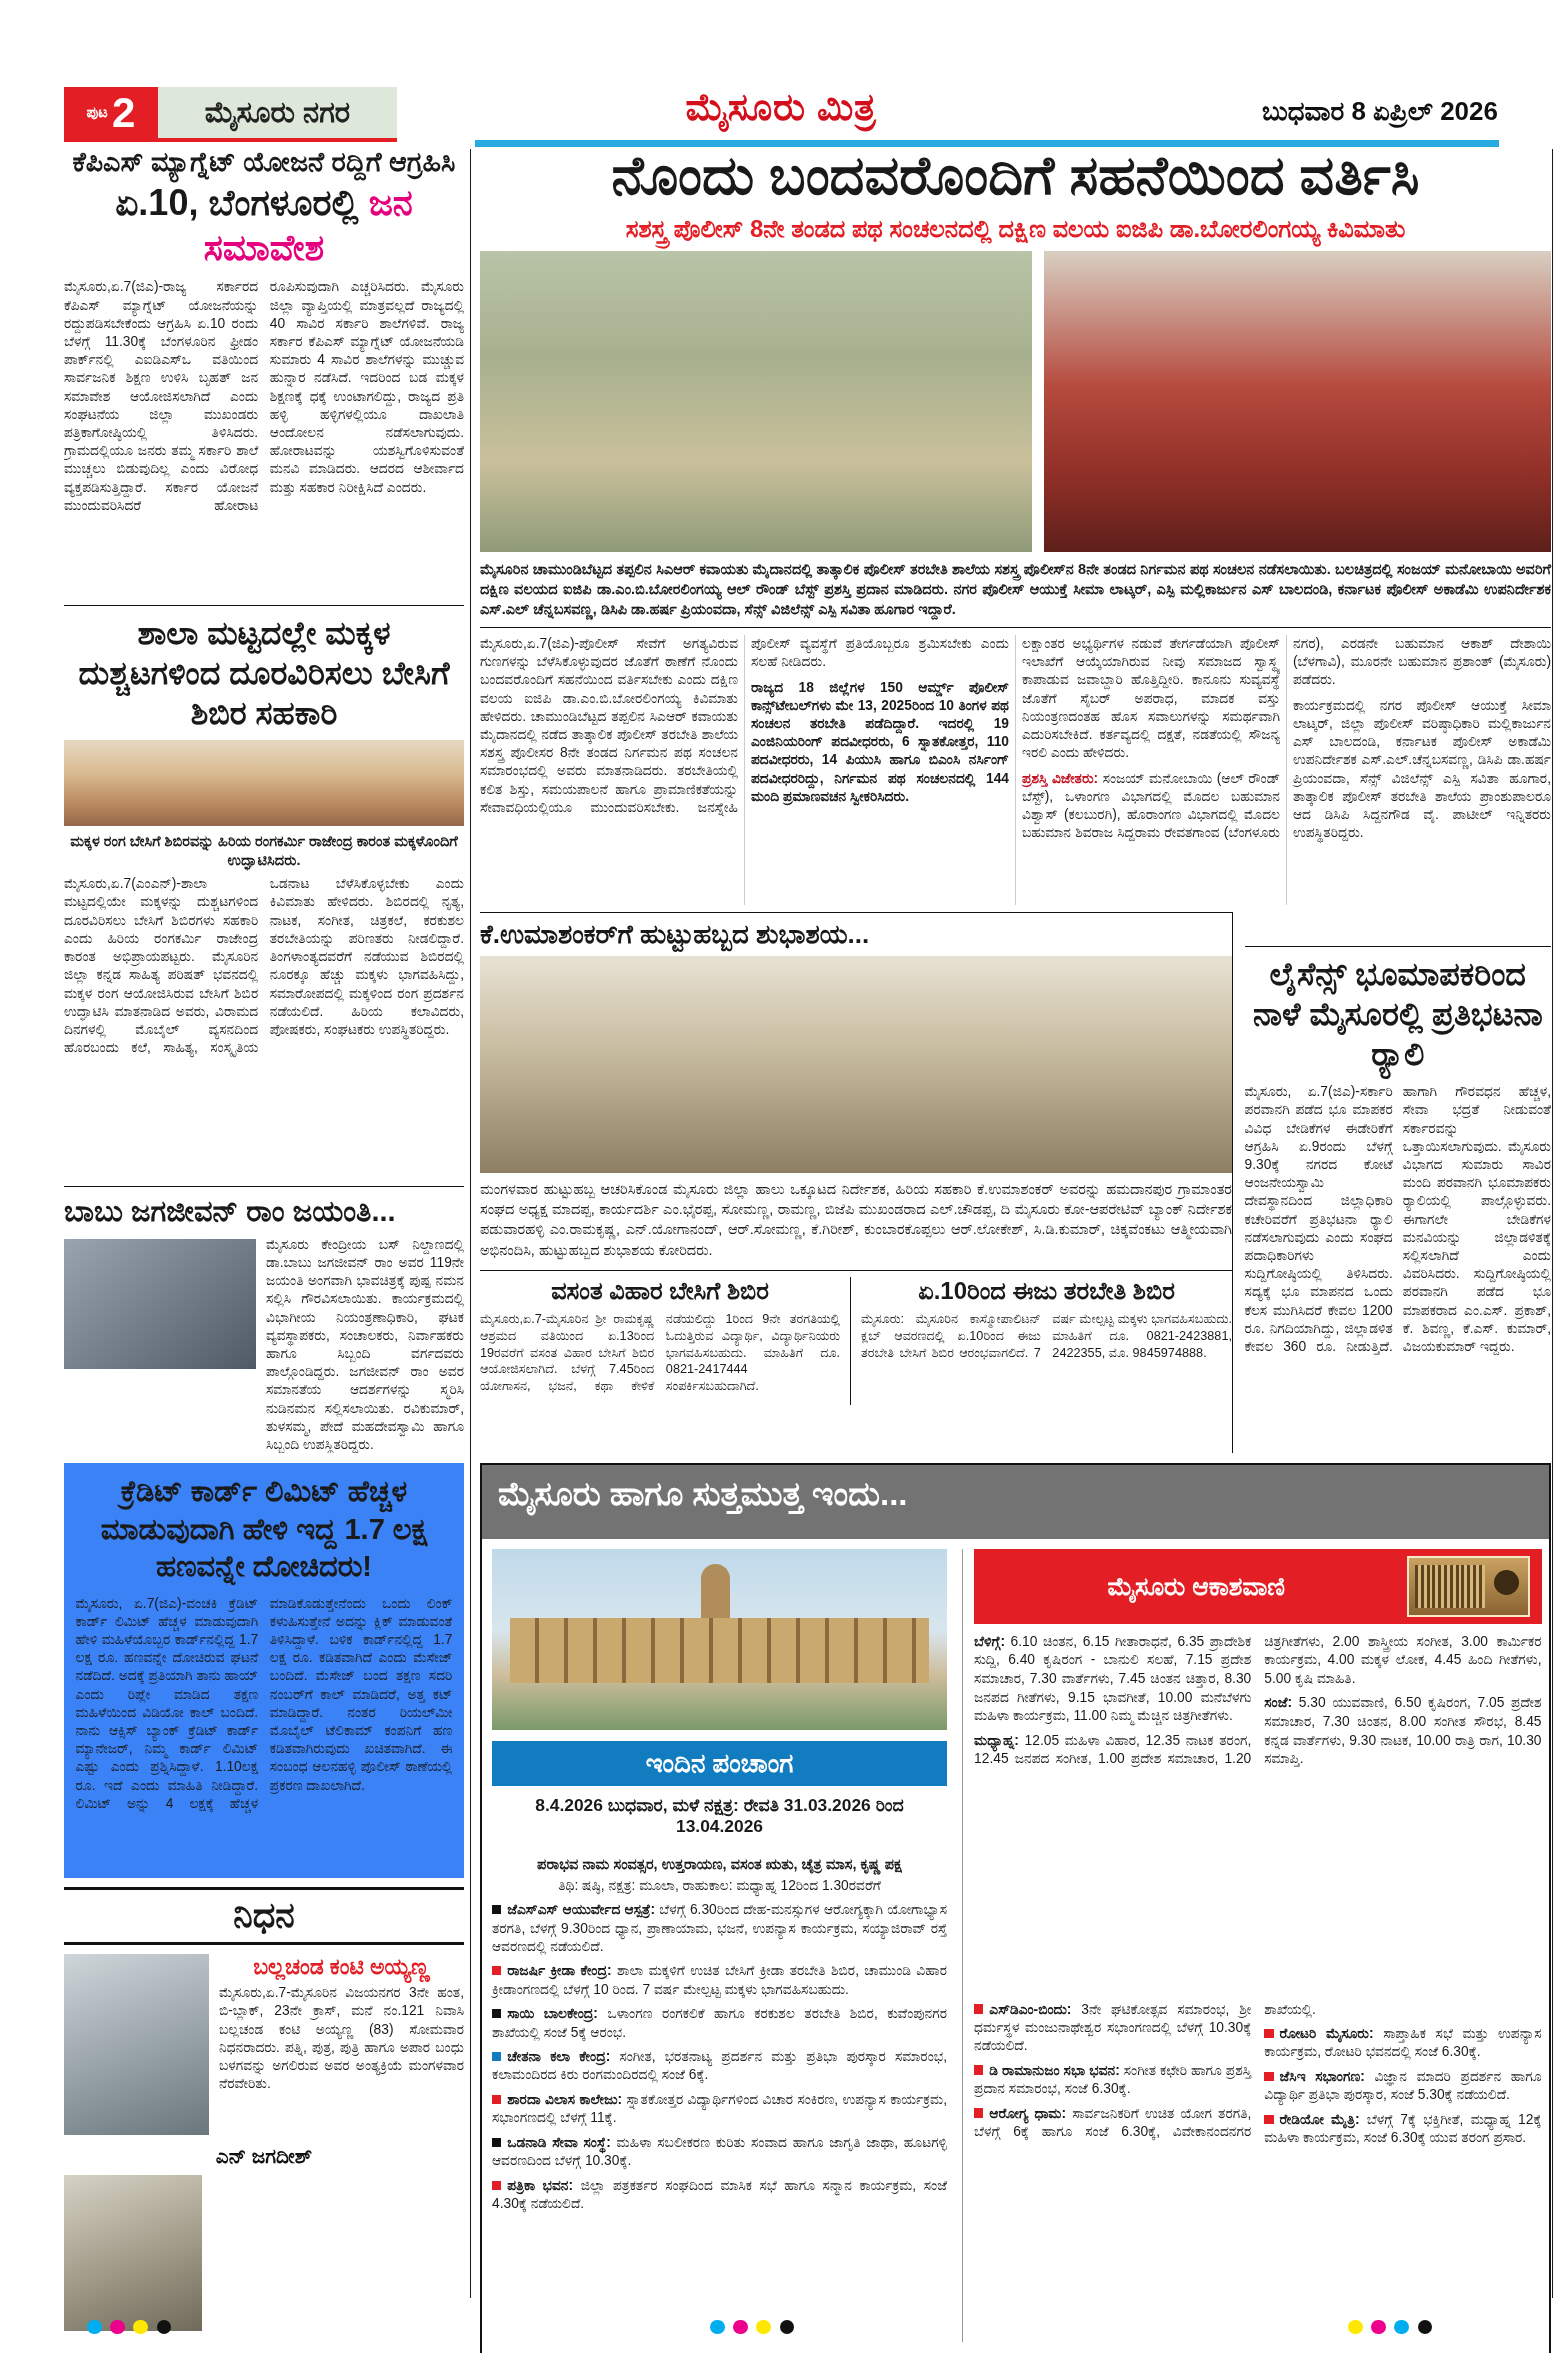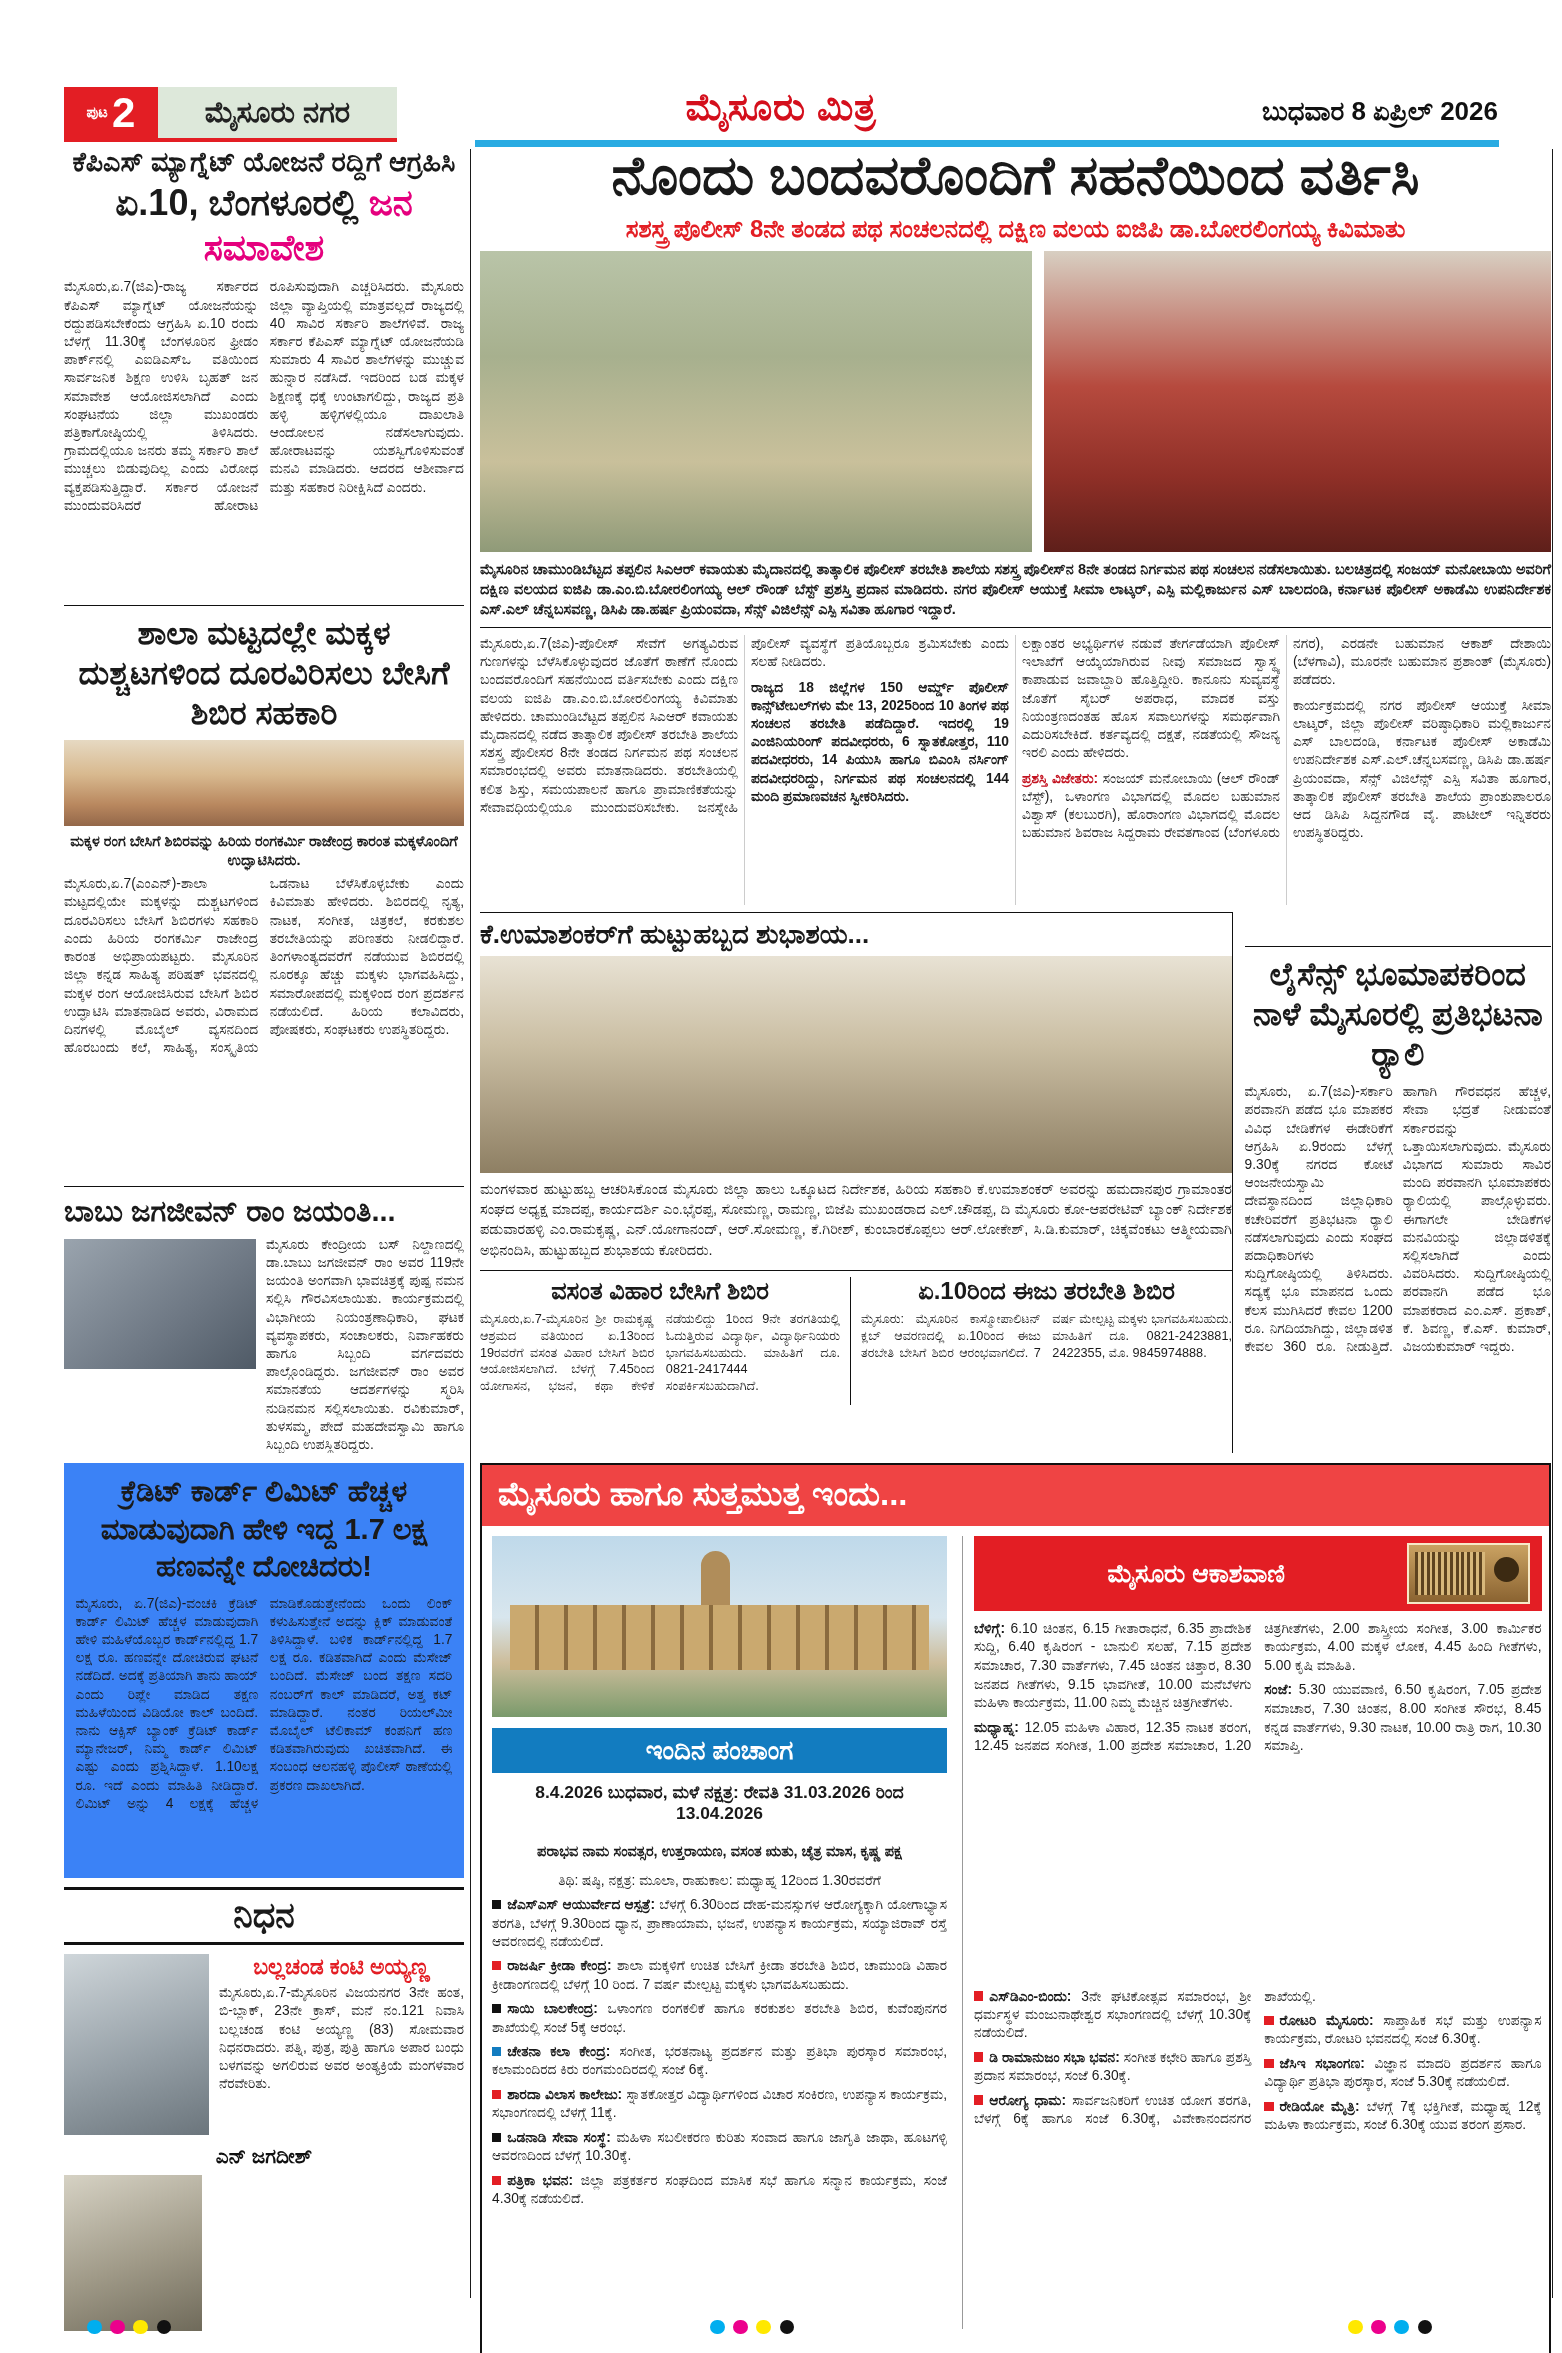--- a/index.html
+++ b/index.html
@@ -62,30 +62,30 @@
   .uma-photo { width:100%; height:217px; margin-top:5.8px; background:linear-gradient(180deg,#e8e2d4 0%,#cbbfa4 40%,#8e7f63 100%); }
   .uma-cap { font-size:14.5px; line-height:1.4; text-align:justify; margin-top:5.8px; height:86px; overflow:hidden; }
   .boxes { display:flex; gap:10px; border-top:1.4px solid #111; margin-top:5.8px; padding-top:5.8px; }
   .minibox { width:50%; }
   .minibox h3 { text-align:center; font-size:24px; font-weight:bold; margin-bottom:5.8px; }
   .minibox .twocol { font-size:12.7px; height:94px; overflow:hidden; }
   .rally-head { text-align:center; font-weight:bold; font-size:32px; line-height:1.25; border-top:1.4px solid #111; padding-top:7.2px;margin-top:34px; }
   .rally-body { column-count:2; column-gap:10px; text-align:justify; font-size:13.8px; line-height:1.32; height:370px; overflow:hidden; margin-top:8.7px; }
   
   .bottom-box { border:2.9px solid #111; margin-top:10px; height:893px; overflow:hidden; background:#fff; }
-  .bb-banner { background:#ef4444; color:#fff; font-weight:bold; font-size:33px; padding:10px 16px; height:61px; }
+  .bb-banner { background:#737373; color:#fff; font-weight:bold; font-size:33px; padding:10px 16px; height:74px; }
   .bb-inner { display:flex; gap:14.5px; padding:10px 5.8px 5.8px 10px; }
   .bb-left { width:455px; }
   .palace { width:100%; height:181px; position:relative; background:linear-gradient(180deg,#bfd9ea 0%,#d8e6ee 45%,#cdbd9b 70%,#7a9a6b 100%); overflow:hidden; }
   .palace .dome { position:absolute; left:46%; top:8%; width:29px; height:65px; background:#b08d5a; border-radius:14.5px 14.5px 0 0; }
   .palace .fac { position:absolute; left:4%; right:4%; top:38%; height:36%; background:repeating-linear-gradient(90deg,#caa96f 0 25px,#8a6b3e 25px 29px); }
   .panch-banner { background:#127cc0; color:#fff; font-weight:bold; font-size:26px; text-align:center; padding:7.2px 0; margin-top:11px; }
   .panch1 { text-align:center; font-weight:bold; font-size:17.4px; margin-top:8.7px; }
   .panch2 { text-align:center; font-weight:bold; font-size:14.5px; margin-top:19px; }
-  .panch3 { text-align:center; font-size:13.8px; margin-top:13px; margin-bottom:7.2px; }
+  .panch3 { text-align:center; font-size:13.8px; margin-top:5px; margin-bottom:7.2px; }
   .items p { font-size:13.8px; line-height:1.32; text-align:justify; margin-bottom:6.5px; }
   .blt { display:inline-block; width:9.4px; height:9.4px; margin-right:5.8px; vertical-align:baseline; }
   .b-blk { background:#111; } .b-red { background:#e31e24; } .b-blu { background:#127cc0; }
   .items b { font-weight:bold; }
   .bb-right { width:580px; border-left:0.7px solid #999; padding-left:11.6px; }
   .radio-hdr { background:#e31e24; height:75px; display:flex; align-items:center; justify-content:space-between; padding:0 11.6px; }
   .radio-hdr .rt { color:#fff; font-weight:bold; font-size:25px; flex:1; text-align:center; }
   .radio-img { width:123px; height:61px; background:linear-gradient(180deg,#caa262,#8a6331); border:2.2px solid #f7e9c8; position:relative; }
   .radio-img:before { content:""; position:absolute; left:5.8px; top:7.2px; right:43px; bottom:7.2px; background:repeating-linear-gradient(90deg,#5e431f 0 2.9px,#d8b87b 2.9px 5.8px); }
   .radio-img:after { content:""; position:absolute; right:8.7px; top:11.6px; width:25px; height:25px; border-radius:50%; background:#3c2a12; }

